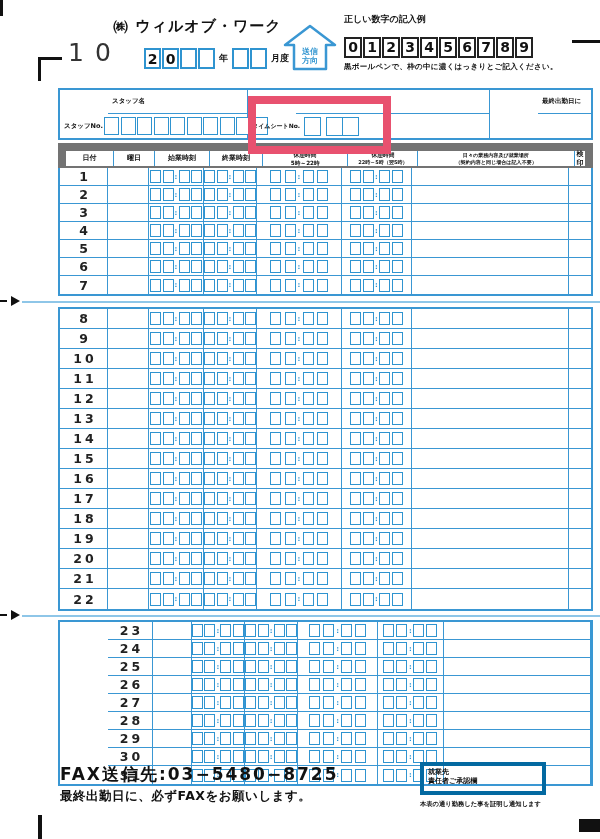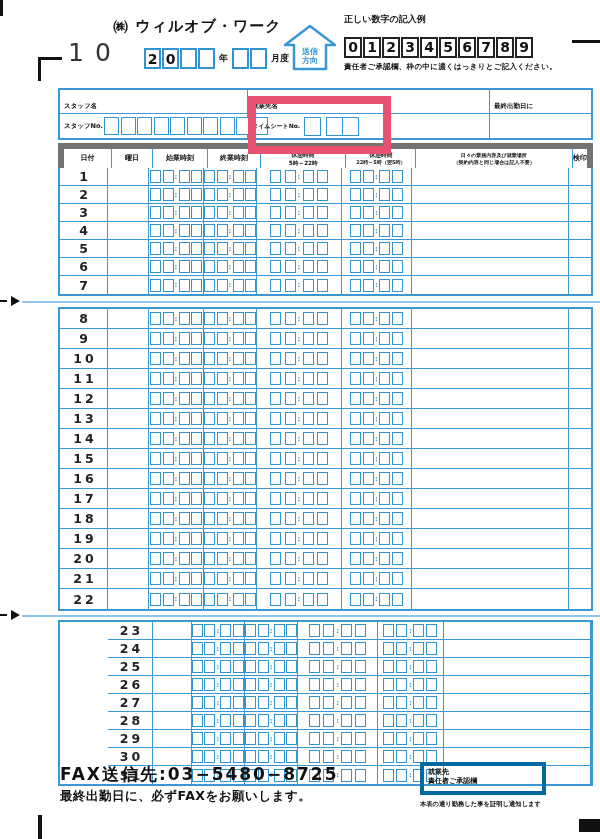--- a/index.html
+++ b/index.html
@@ -35,28 +35,28 @@
   .dbx { width:18px; height:21px; border:2.5px solid #222; font-size:14px; font-weight:bold; text-align:center; line-height:17px; background:#fff; }
   .pen-note { left:344px; top:62px; font-size:7.5px; font-weight:bold; letter-spacing:0.3px; }
 
   
   .info-table { left:58px; top:88px; width:535px; height:52px; border:2px solid #3a97d3;
     display:grid; grid-template-columns:188px 242px 1fr; grid-template-rows:1fr 1fr; background:#fff; }
   .icell { border-right:1.5px solid #3a97d3; border-bottom:1.5px solid #3a97d3; padding:2px 4px; display:flex; align-items:center; }
   .icell.last-col { border-right:none; }
   .icell.last-row { border-bottom:none; }
   .ilabel { font-size:6.5px; font-weight:bold; white-space:nowrap; }
-  .icell.top { align-items:flex-end; }
+  .icell.top { align-items:center;margin-left:48px; }
   .sbx { width:15px; height:18px; border:1.5px solid #2f94d0; background:#fff; margin-left:1.5px; flex:none; }
   .tbx { width:17px; height:19px; border:1.5px solid #2f94d0; background:#fff; flex:none; }
   .tbx.gap { margin-right:5px; margin-left:4px; }
   .tbx.joined { margin-left:-1.5px; }
 
   
-  .thead { left:58px; top:143px; width:535px; height:31px; border:6px solid #737373; display:flex; background:#fff; }
+  .thead { left:58px; top:143px; width:535px; height:31px; border:8px solid #737373; display:flex; background:#fff; }
   .hcell { border-right:1.2px solid #3a97d3; display:flex; flex-direction:column; align-items:center; justify-content:center;
     font-size:7px; font-weight:bold; text-align:center; line-height:1.25; }
   .hcell:last-child { border-right:none; }
   .hsub { font-size:6px; transform:scale(.95); white-space:nowrap; }
   .htiny { font-size:5.5px; transform:scale(.92); white-space:nowrap; }
   .c-date{width:48px}.c-day{width:41px}.c-start{width:55px}.c-end{width:53px}
   .c-b1{width:85px}.c-b2{width:70px}.c-work{width:157px}.c-stamp{flex:1}
 
   .block { left:58px; width:535px; border:2px solid #3a97d3; border-top:none; background:#fff; }
   .block.bordered-top { border-top:2px solid #3a97d3; }
@@ -131,21 +131,21 @@
       <span class="dbx">1</span>
       <span class="dbx">2</span>
       <span class="dbx">3</span>
       <span class="dbx">4</span>
       <span class="dbx">5</span>
       <span class="dbx">6</span>
       <span class="dbx">7</span>
       <span class="dbx">8</span>
       <span class="dbx">9</span>
     </div>
-  <div class="abs pen-note">責任者ご承認欄、枠の中に濃くはっきりとご記入ください。</div>
+  <div class="abs pen-note">黒ボールペンで、枠の中に濃くはっきりとご記入ください。</div>
 
   <div class="abs info-table">
     <div class="icell top">
       <span class="ilabel">スタッフ名</span>
     </div>
     <div class="icell top">
       <span class="ilabel">就業先名</span>
     </div>
     <div class="icell top last-col">
       <span class="ilabel">最終出勤日に</span>

